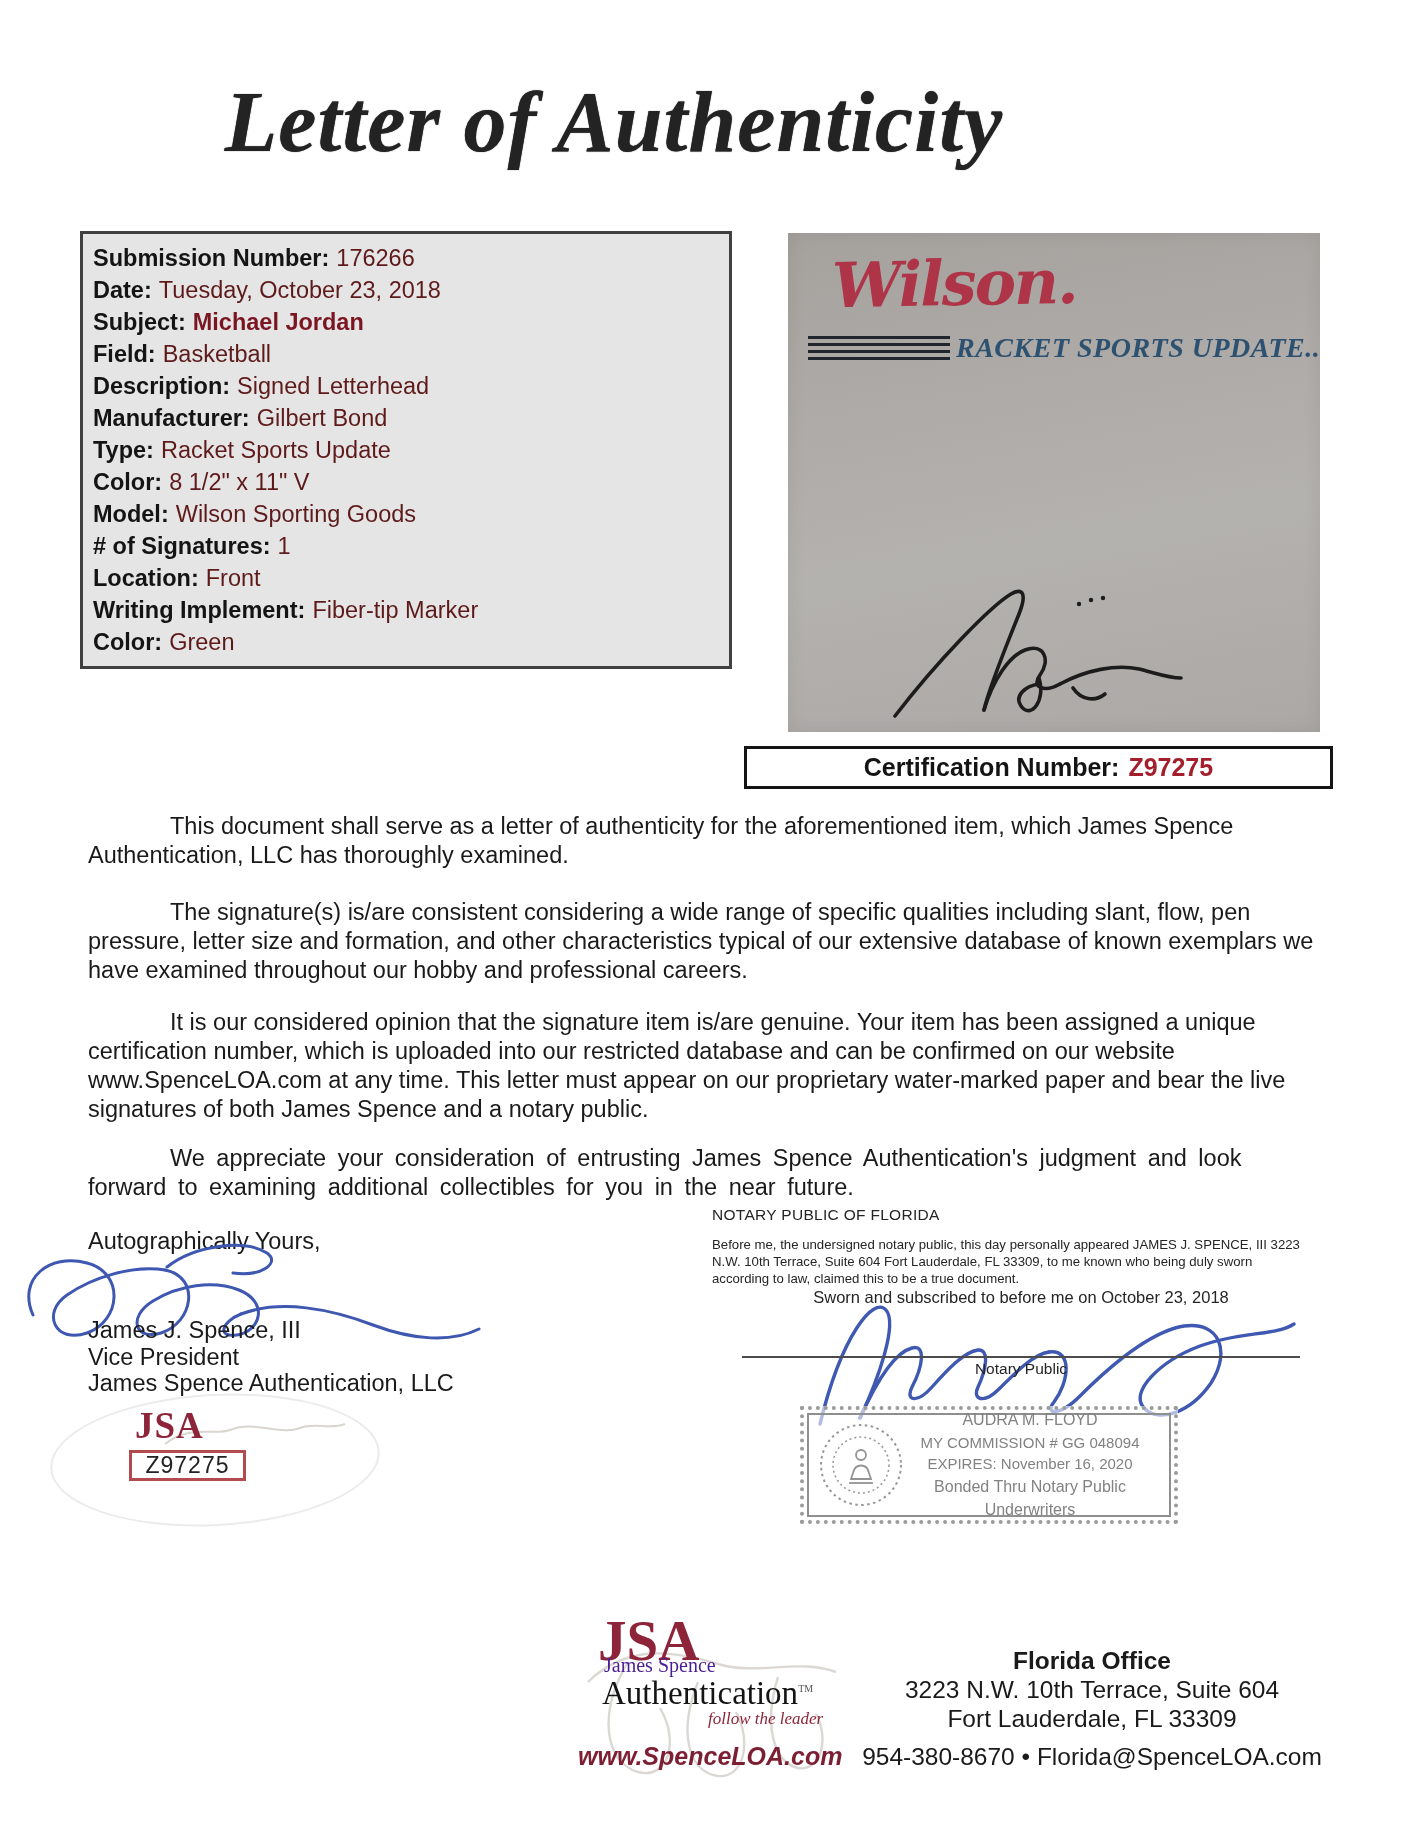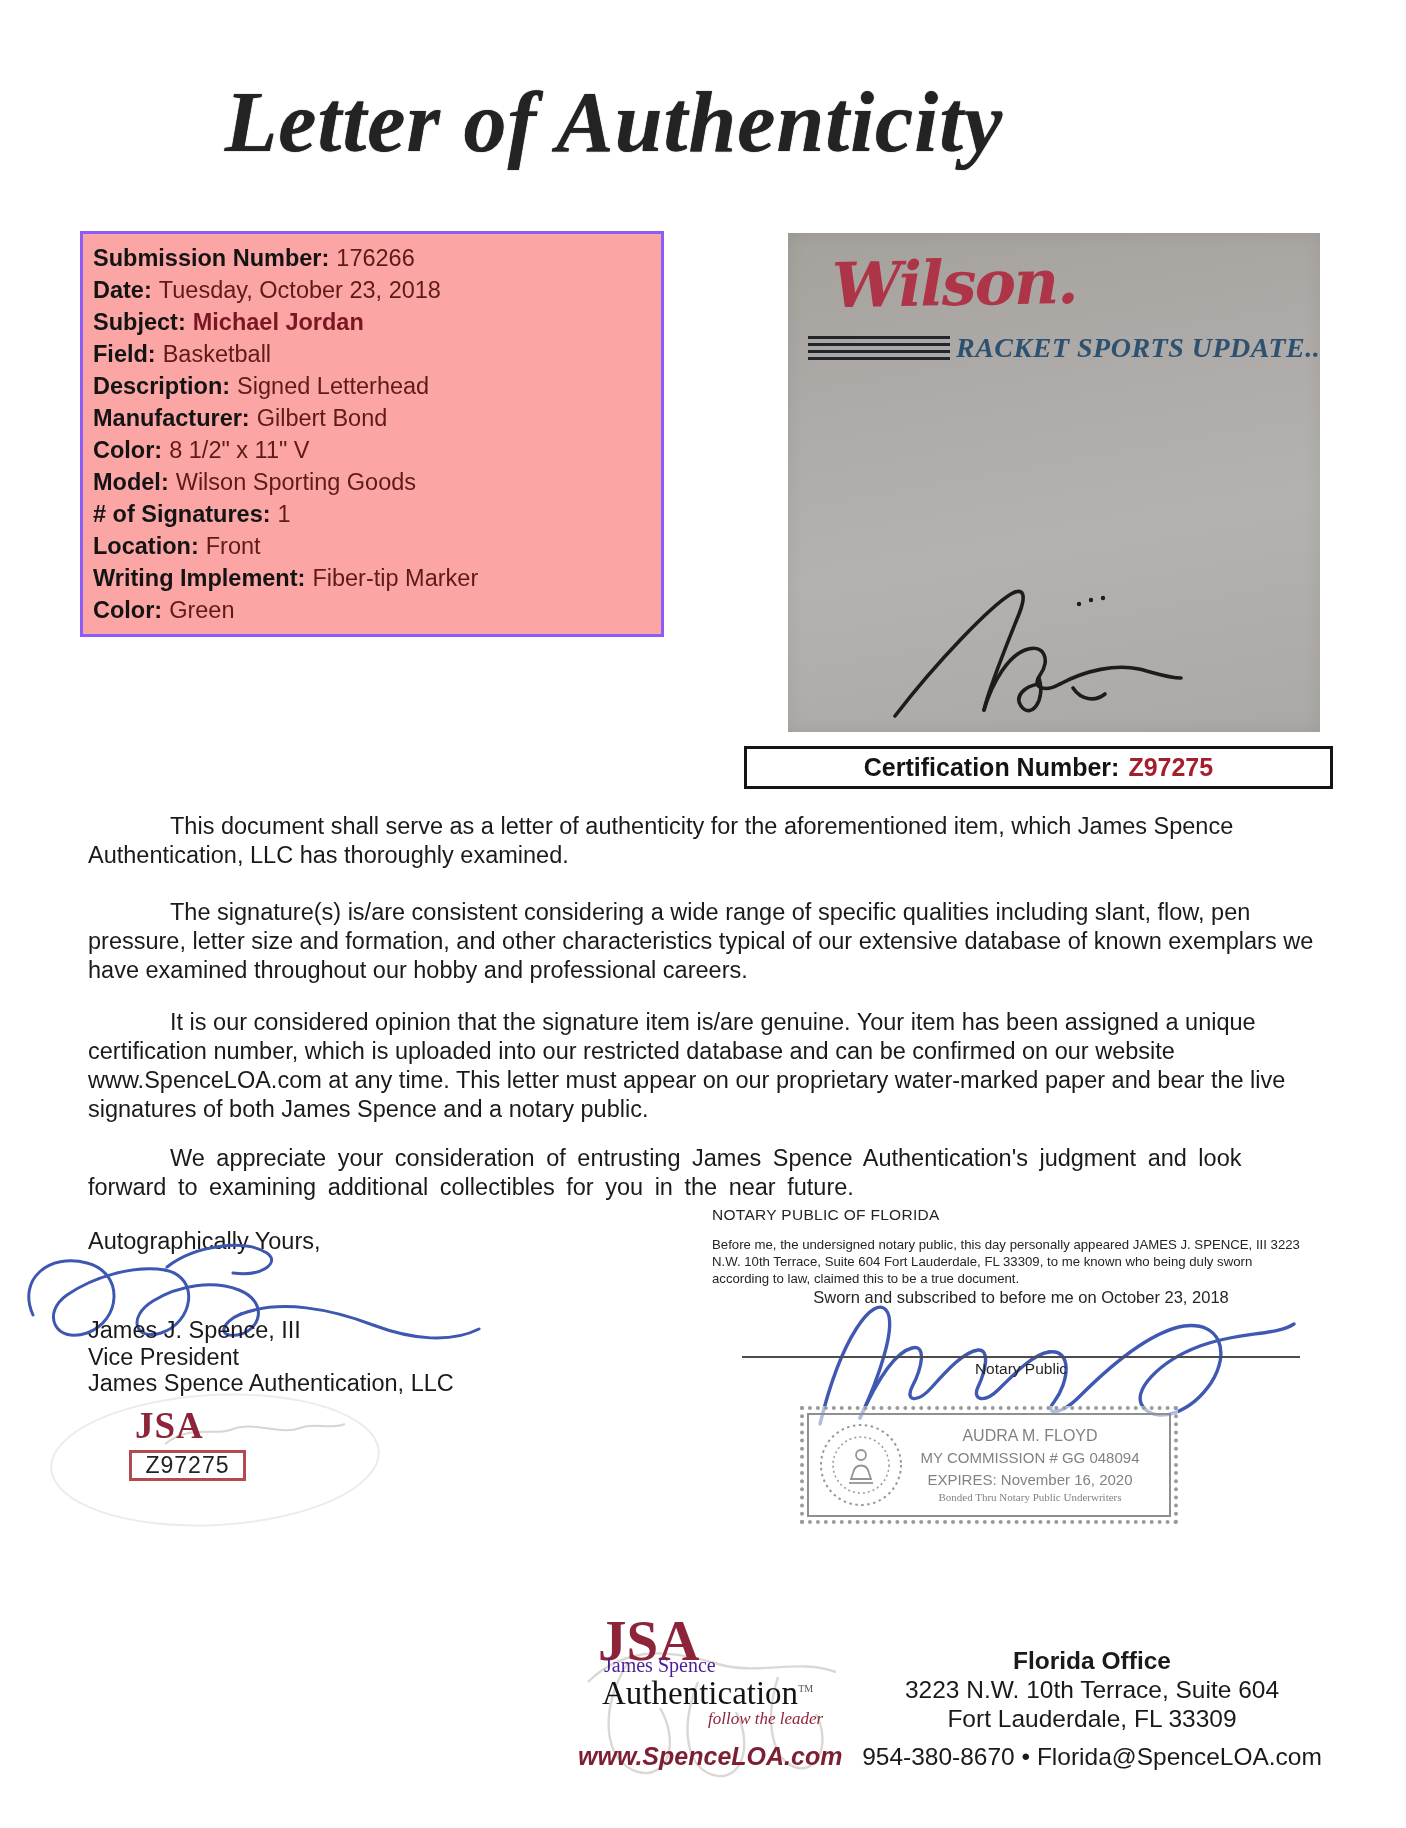--- a/index.html
+++ b/index.html
@@ -11,22 +11,22 @@
   }
   
   .doc-title {
     position:absolute; top:72px; left:0; width:1228px; text-align:center;
     font-family:"Liberation Serif", serif; font-style:italic; font-weight:bold;
     font-size:86px; color:#232323; letter-spacing:1px;
     text-shadow:0 0 1px #3a3a3a;
   }
   
   .info-box {
-    position:absolute; left:80px; top:231px; width:584px;
-    border:3px solid #8b5cf6; background:#fca5a5; padding:8px 6px 8px 10px;
+    position:absolute; left:80px; top:231px; width:652px;
+    border:3px solid #404040; background:#e5e5e5; padding:8px 6px 8px 10px;
   }
   .info-row { font-size:23.5px; line-height:32px; font-weight:bold; color:#141414; white-space:nowrap; }
   .info-row .value { color:#5e1a1a; font-weight:normal; margin-left:7px; }
   .info-row.bold-value .value { color:#7a1622; font-weight:bold; }
   
   .letterhead {
     position:absolute; left:788px; top:233px; width:532px; height:499px;
     background:linear-gradient(170deg,#a5a29e 0%, #aeaba8 35%, #b4b2af 60%, #aba8a5 100%);
     box-shadow:inset 0 0 18px rgba(0,0,0,.08); overflow:hidden;
   }
@@ -92,21 +92,21 @@
     border:4px dotted #9b9b9b; padding:3px; background:rgba(255,255,255,.6);
   }
   .notary-stamp .inner {
     width:100%; height:100%; border:2px solid #8f8f8f;
     display:flex; align-items:center; color:#828282;
   }
   .seal-wrap { width:104px; display:flex; align-items:center; justify-content:center; }
   .stamp-text { flex:1; text-align:center; line-height:1.45; padding-right:22px; }
   .stamp-text .l1 { font-size:16px; }
   .stamp-text .l2, .stamp-text .l3 { font-size:15px; }
-  .stamp-text .l4 { font-size:11px;font-family:Liberation Serif, serif; }
+  .stamp-text .l4 { font-size:16px; }
   
   .office { position:absolute; text-align:center; font-size:24.5px; line-height:29px; color:#1a1a1a; }
   .office .o-title { font-weight:bold; }
   .office .contact { margin-top:9px; }
   .office-nj { left:88px; top:1646px; width:462px; }
   .office-fl { left:842px; top:1646px; width:500px; }
   .footer-logo { position:absolute; left:558px; top:1612px; width:300px; }
   .logo-watermark { position:absolute; left:10px; top:10px; }
   .footer-logo .brand {
     position:relative; margin-left:40px; font-family:"Liberation Serif", serif;
@@ -125,20 +125,21 @@
 
   <div class="doc-title">Letter of Authenticity</div>
 
   <div class="info-box">
     <div class="info-row"><span>Submission Number:</span><span class="value">176266</span></div>
     <div class="info-row"><span>Date:</span><span class="value">Tuesday, October 23, 2018</span></div>
     <div class="info-row bold-value"><span>Subject:</span><span class="value">Michael Jordan</span></div>
     <div class="info-row"><span>Field:</span><span class="value">Basketball</span></div>
     <div class="info-row"><span>Description:</span><span class="value">Signed Letterhead</span></div>
     <div class="info-row"><span>Manufacturer:</span><span class="value">Gilbert Bond</span></div>
+    <div class="info-row"><span>Type:</span><span class="value">Racket Sports Update</span></div>
     <div class="info-row"><span>Color:</span><span class="value">8 1/2" x 11" V</span></div>
     <div class="info-row"><span>Model:</span><span class="value">Wilson Sporting Goods</span></div>
     <div class="info-row"><span># of Signatures:</span><span class="value">1</span></div>
     <div class="info-row"><span>Location:</span><span class="value">Front</span></div>
     <div class="info-row"><span>Writing Implement:</span><span class="value">Fiber-tip Marker</span></div>
     <div class="info-row"><span>Color:</span><span class="value">Green</span></div>
   </div>
 
   <div class="letterhead">
     <div class="wilson-logo">Wilson.</div>

